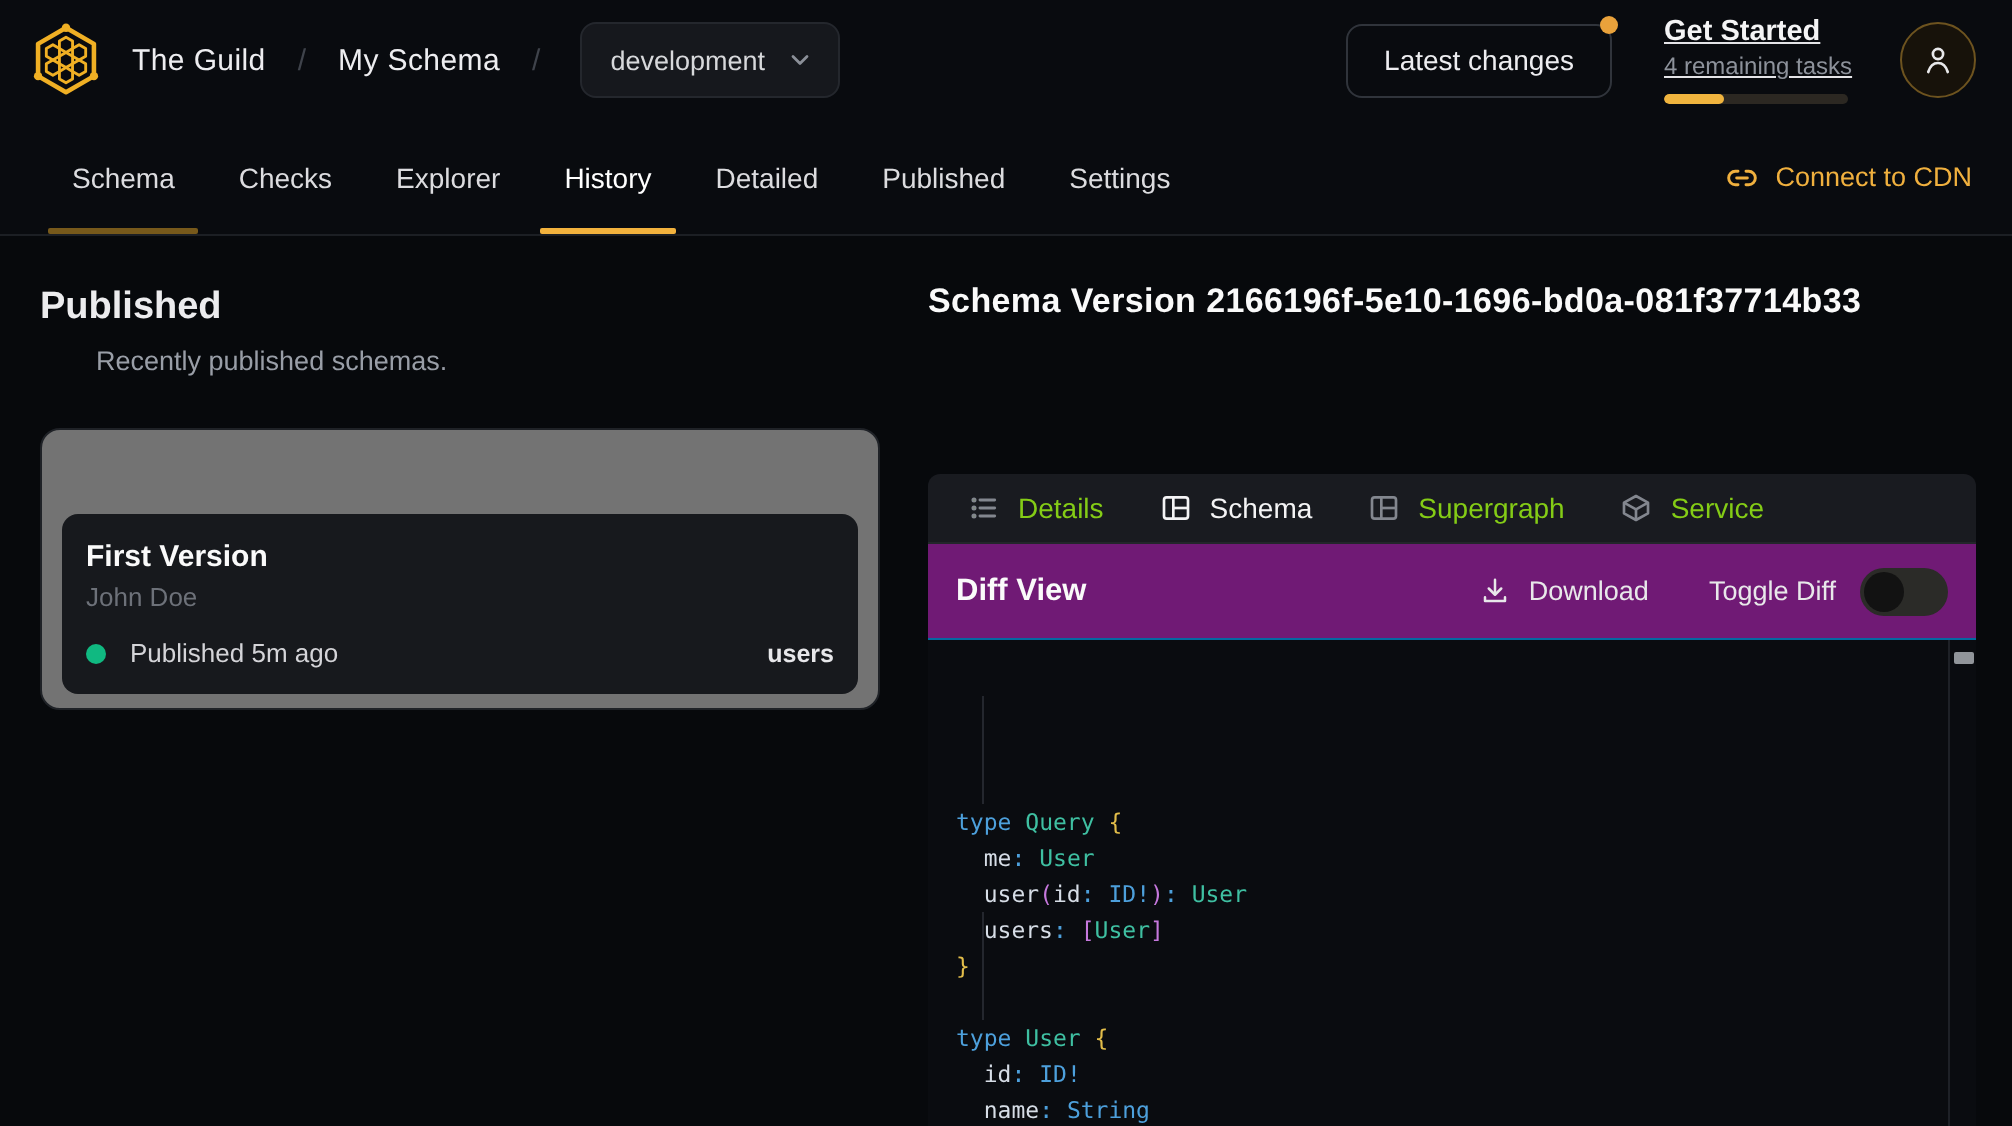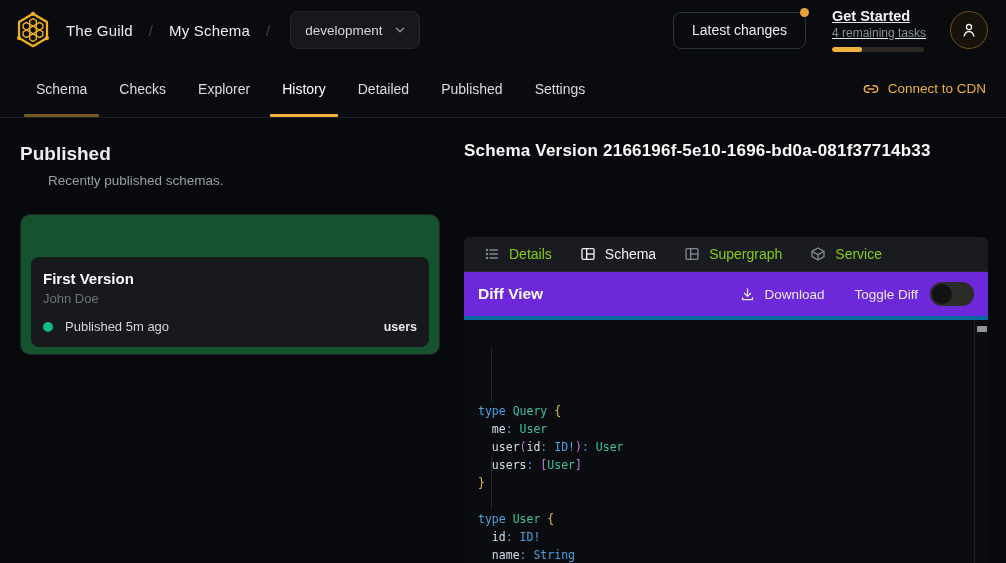--- a/index.html
+++ b/index.html
@@ -73,21 +73,21 @@
     font-size:13.5px; cursor:pointer;
   }
 
   
   main { position:absolute; top:119px; left:0; right:0; bottom:0; }
   .left-col { position:absolute; left:20px; top:24px; width:420px; }
   .col-title { font-size:19px; font-weight:700; color:#ececee; }
   .col-sub { font-size:13.5px; color:#999ea7; margin-top:8px;margin-left:28px; }
 
   .versions-card {
-    margin-top:26px; background:#14532d; border:1px solid #1f2227;
+    margin-top:26px; background:#737373; border:1px solid #1f2227;
     border-radius:10px; padding:42px 10px 9px 10px; height:141px;
   }
   .version-item {
     background:#17191d; border-radius:8px; padding:13px 12px; cursor:pointer;
   }
   .vi-name { font-size:15px; font-weight:700; color:#fafafa; }
   .vi-author { font-size:13px; color:#6d7179; margin-top:4px; }
   .vi-row { display:flex; align-items:center; margin-top:13px; }
   .green-dot { width:10px; height:10px; border-radius:50%; background:#10b981; margin-right:12px; }
   .vi-status { font-size:13px; color:#d4d4d8; }
@@ -102,21 +102,21 @@
     height:35px; background:#191b20; border-radius:6px 6px 0 0;
     display:flex; align-items:center; gap:28px; padding:0 20px;
     border-bottom:1px solid #23262b;
   }
   .p-tab { display:flex; align-items:center; gap:9px; font-size:14px; color:#84cc16; cursor:pointer; }
   .p-tab svg { stroke:#83878f; }
   .p-tab.active { color:#f4f4f5; }
   .p-tab.active svg { stroke:#f4f4f5; }
 
   .diff-header {
-    height:48px; background:#6d28d9; border-bottom:4px solid #0369a1;
+    height:48px; background:#701a75; border-bottom:1px solid #0369a1;
     display:flex; align-items:center; padding:0 14px;
   }
   .diff-title { font-size:15.5px; font-weight:700; color:#fafafa; }
   .diff-actions { margin-left:auto; display:flex; align-items:center; gap:30px; }
   .dl-btn { display:flex; align-items:center; gap:9px; font-size:13.5px; color:#e8e8ea;
     background:none; border:none; font-family:inherit; cursor:pointer; }
   .toggle-wrap { display:flex; align-items:center; gap:12px; }
   .toggle-label { font-size:13.5px; color:#e8e8ea; }
   .switch { width:44px; height:24px; border-radius:12px; background:#2b2b28; position:relative; cursor:pointer; }
   .switch .knob { position:absolute; left:2px; top:2px; width:20px; height:20px; border-radius:50%; background:#121212; }

